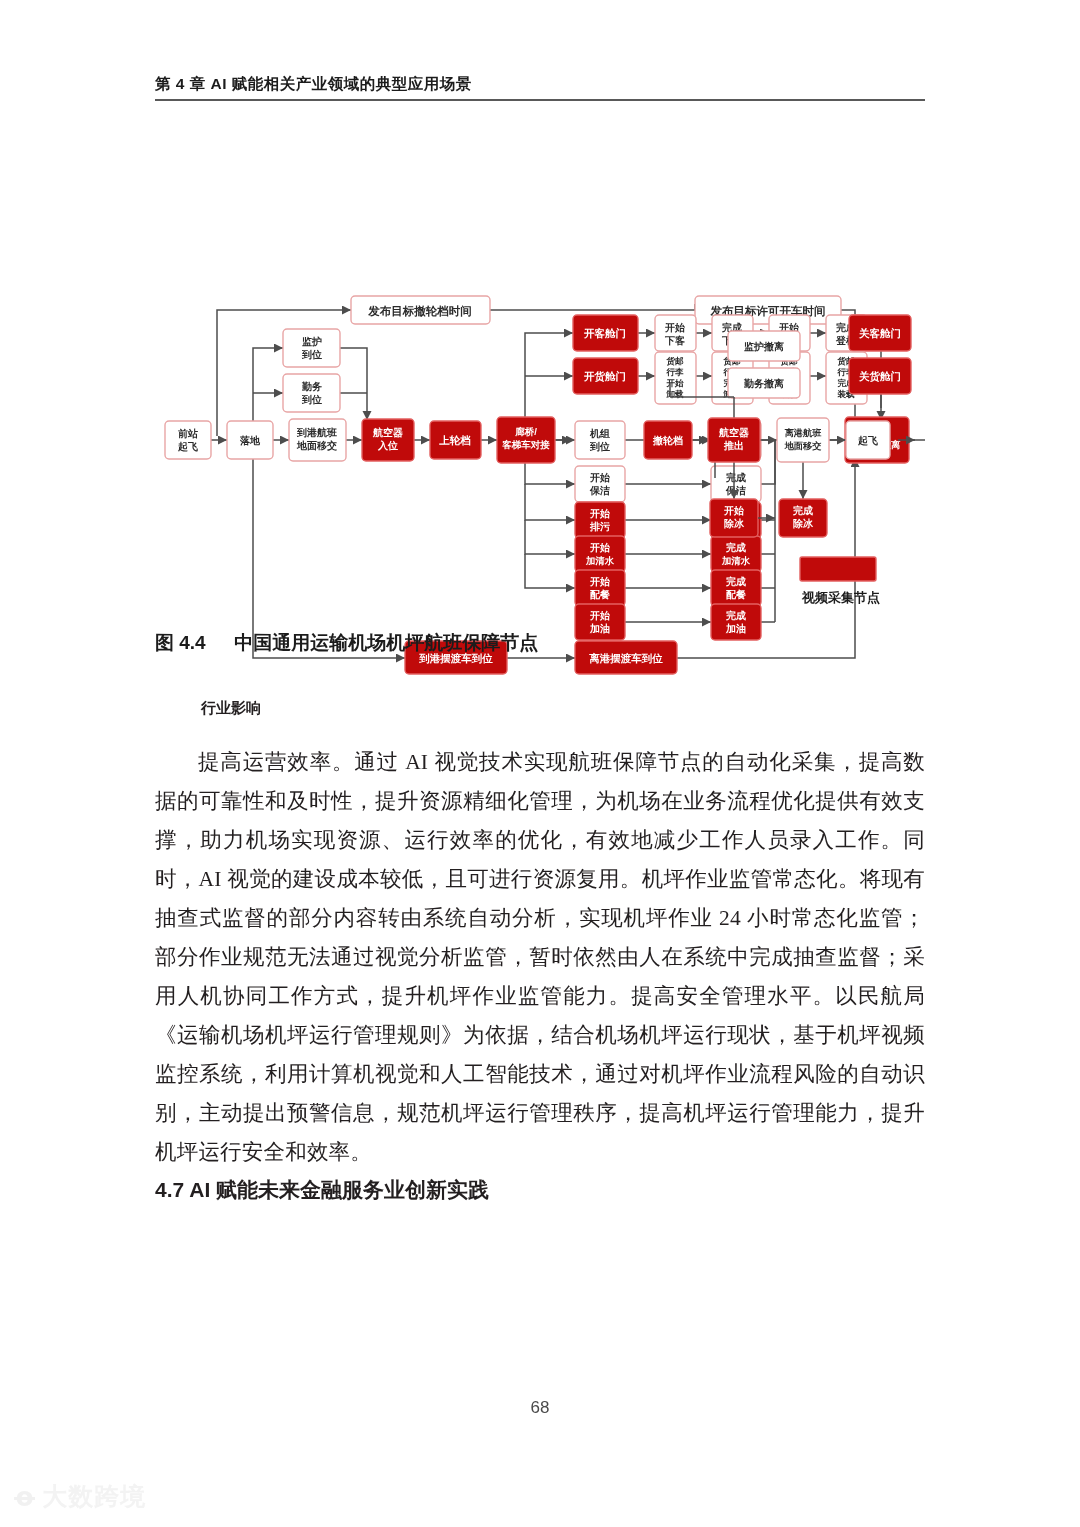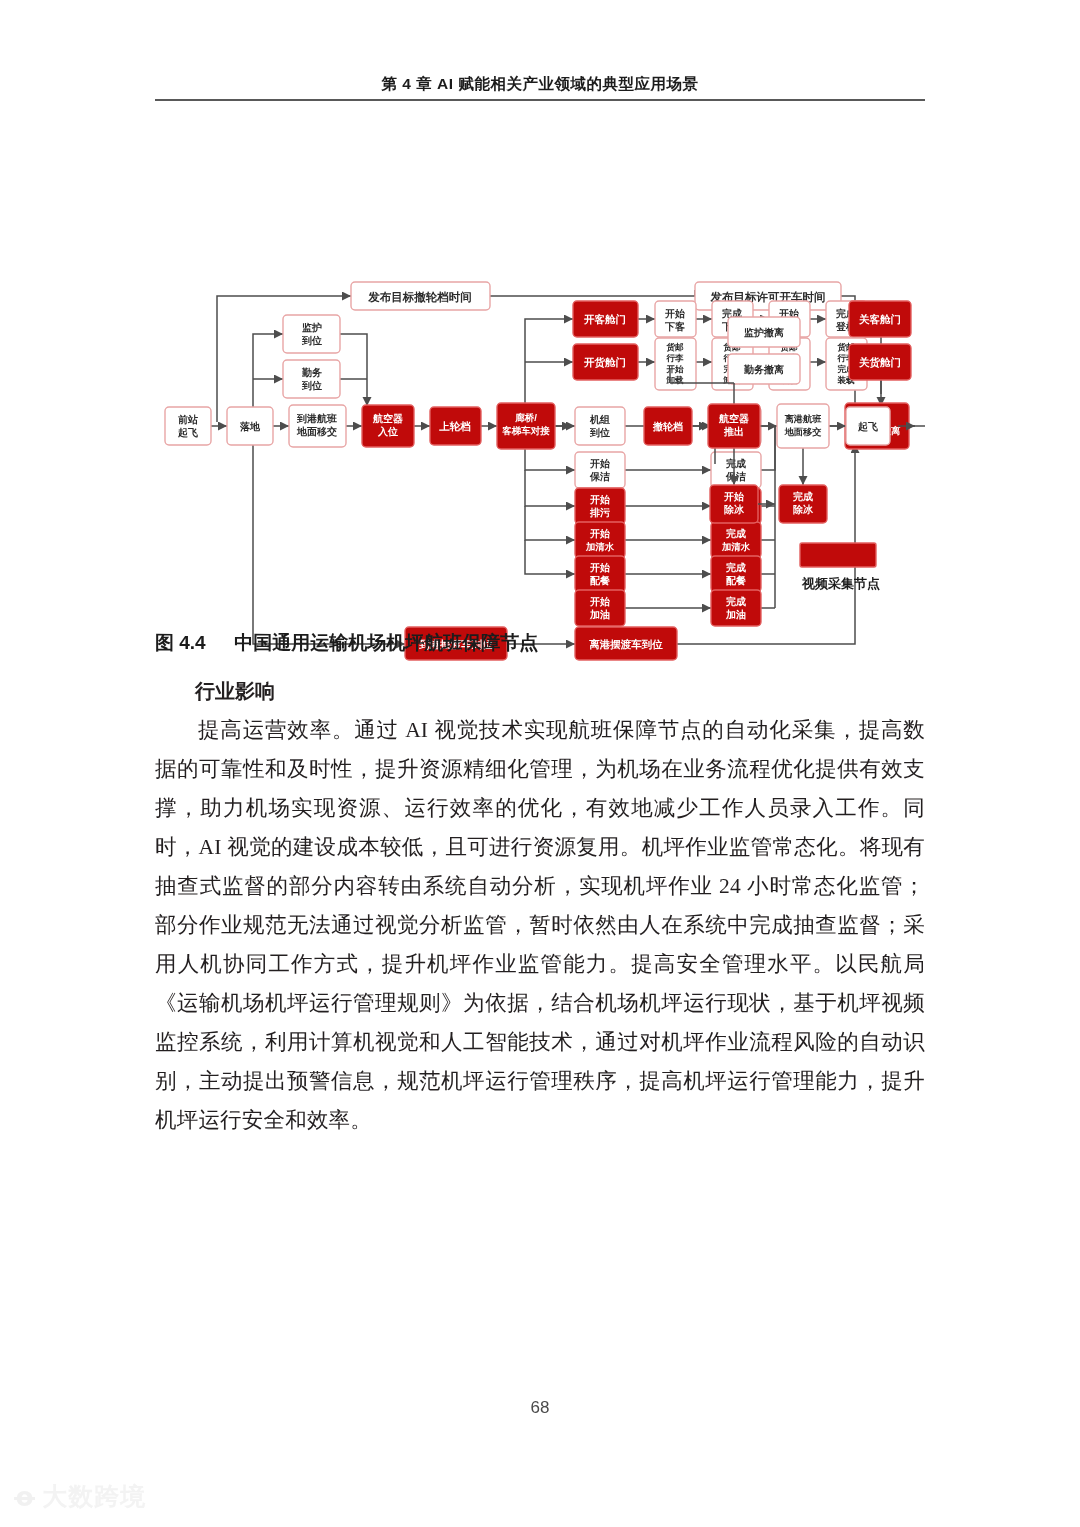--- a/index.html
+++ b/index.html
@@ -20,21 +20,20 @@
     position: absolute;
     inset: 0;
   }
 
   
   .running-head {
     position: absolute;
     left: 155px;
     top: 74px;
     width: 770px;
-    text-align: center;
     font-family: "Liberation Sans", "DejaVu Sans", sans-serif;
     font-weight: bold;
     font-size: 15.5px;
     letter-spacing: 0.5px;
     color: #1c1c1c;
   }
   .head-rule {
     position: absolute;
     left: 155px;
     top: 99px;
@@ -54,40 +53,40 @@
     margin: 0;
     font-size: 21.5px;
     line-height: 39px;
     text-align: justify;
     text-justify: inter-ideograph;
     letter-spacing: 0.2px;
   }
   p.indent { text-indent: 2em; }
 
   h4.sub {
-    margin: 0;
+    margin: 16px;
     font-family: "Liberation Sans", "DejaVu Sans", sans-serif;
     font-weight: bold;
-    font-size: 20px;
+    font-size: 15px;
     line-height: 39px;
     text-indent: 2em;
   }
   h3.section {
     margin: 0;
     font-family: "Liberation Sans", "DejaVu Sans", sans-serif;
     font-weight: bold;
     font-size: 21px;
     line-height: 36px;
   }
 
   
   .figure-wrap {
     position: absolute;
     left: 155px;
-    top: 274px;
+    top: 288px;
     width: 770px;
     height: 396px;
   }
   .fig-caption {
     position: absolute;
     left: 155px;
     top: 630px;
     width: 770px;
     text-align: left;
     font-family: "Liberation Sans", "DejaVu Sans", sans-serif;
@@ -504,20 +503,21 @@
 
   <div class="fig-caption">
     <span>图 4.4</span>
     <span style="display:inline-block;width:18px"></span>
     <span>中国通用运输机场机坪航班保障节点</span>
   </div>
 
   <div style="position:absolute; left:155px; top:672px; width:770px;">
     <h4 class="sub">行业影响</h4>
     <p class="para indent">提高运营效率。通过 AI 视觉技术实现航班保障节点的自动化采集，提高数据的可靠性和及时性，提升资源精细化管理，为机场在业务流程优化提供有效支撑，助力机场实现资源、运行效率的优化，有效地减少工作人员录入工作。同时，AI 视觉的建设成本较低，且可进行资源复用。机坪作业监管常态化。将现有抽查式监督的部分内容转由系统自动分析，实现机坪作业 24 小时常态化监管；部分作业规范无法通过视觉分析监管，暂时依然由人在系统中完成抽查监督；采用人机协同工作方式，提升机坪作业监管能力。提高安全管理水平。以民航局《运输机场机坪运行管理规则》为依据，结合机场机坪运行现状，基于机坪视频监控系统，利用计算机视觉和人工智能技术，通过对机坪作业流程风险的自动识别，主动提出预警信息，规范机坪运行管理秩序，提高机坪运行管理能力，提升机坪运行安全和效率。</p>
+    <h3 class="section">4.7 AI 赋能未来金融服务业创新实践</h3>
   </div>
 
   <div class="folio">68</div>
 
   <div class="watermark">
     <span class="wm-mark">ꝋ</span>
     <span class="wm-text">大数跨境</span>
   </div>
 
 </div>

